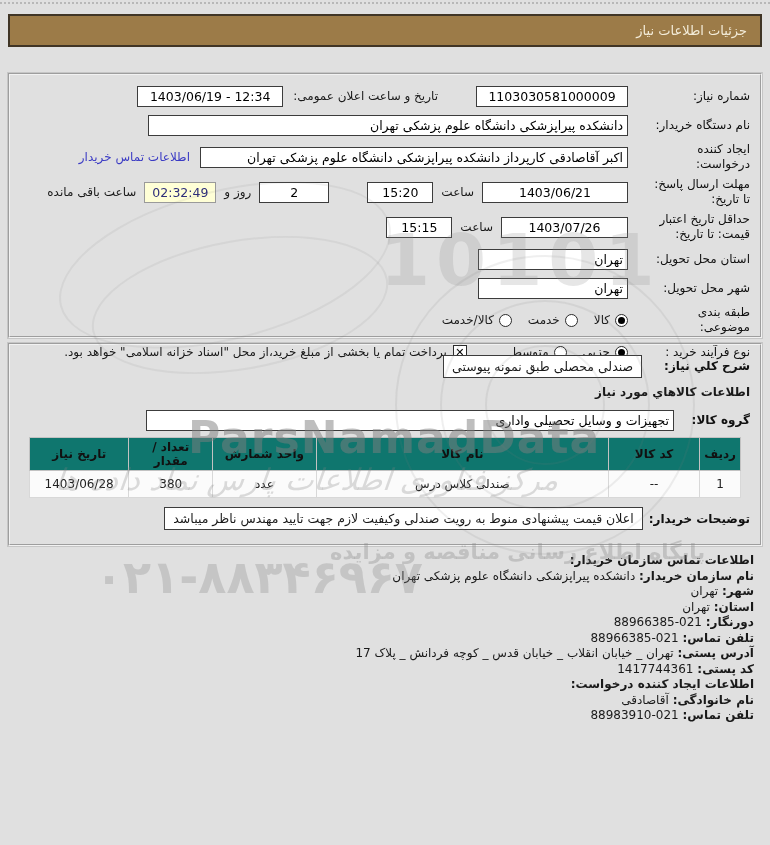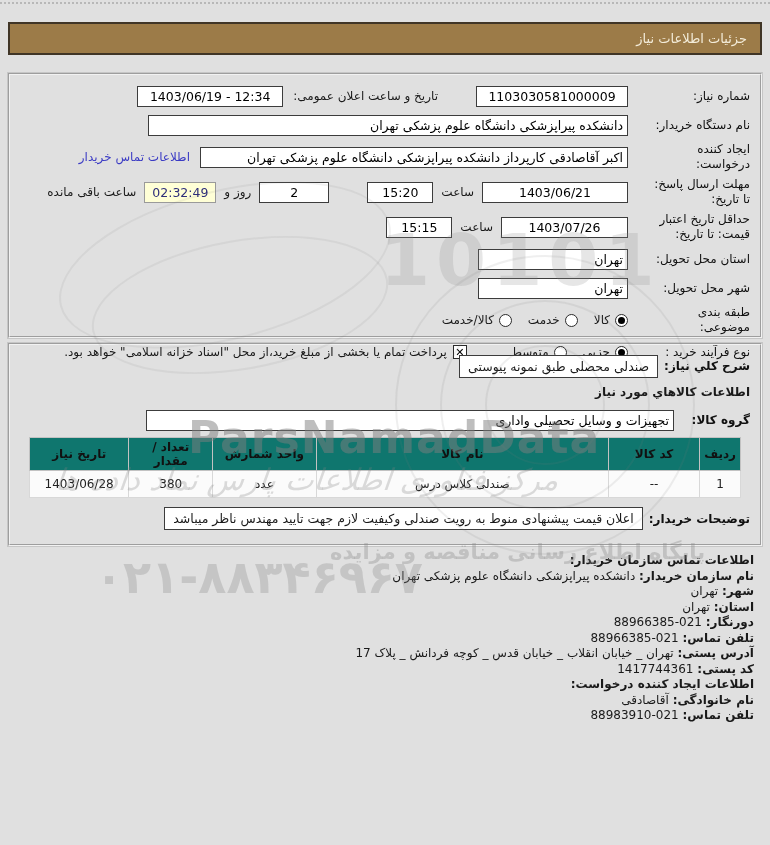--- a/index.html
+++ b/index.html
@@ -11,21 +11,21 @@
     color:#1a1a1a;
     direction:rtl;
     position:relative;
     overflow:hidden;
   }
   #screen{ position:absolute; inset:0; }
 
   .dotline{ position:absolute; top:2px; left:0; right:0; height:0; border-top:2px dotted #b8b8b8; }
 
   .titlebar{
-    position:absolute; top:22px; left:8px; right:8px; height:33px;
+    position:absolute; top:14px; left:8px; right:8px; height:33px;
     background:#9c7b48; border:2px solid #403526;
     color:#f3ecd9; font-size:13px; line-height:29px; padding-right:13px;
   }
 
   .groovebox{
     position:absolute; left:8px; right:8px;
     border:2px groove #f2f2f2; outline:1px solid #c6c6c6;
     padding:9px 10px 6px 10px;
   }
   #box-main{ top:73px; height:265px; }
@@ -203,21 +203,21 @@
         <span class="checkbox checked"></span>
         <span>پرداخت تمام یا بخشی از مبلغ خرید،از محل "اسناد خزانه اسلامی" خواهد بود.</span>
       </span>
     </div>
 
   </div>
 
   <div class="groovebox" id="box-need">
 
     <div class="row">
-      <span class="blbl" style="margin-left:6px;">شرح کلي نیاز:</span>
+      <span class="blbl" style="margin-left:22px;">شرح کلي نیاز:</span>
       <span class="valbox">صندلی محصلی طبق نمونه پیوستی</span>
     </div>
 
     <div class="heading">اطلاعات کالاهاي مورد نیاز</div>
 
     <div class="row">
       <span class="blbl" style="width:76px; flex:0 0 76px;">گروه کالا:</span>
       <input class="fld fa" style="width: 528px;" readonly="" value="تجهیزات و وسایل تحصیلی واداری">
     </div>
 

